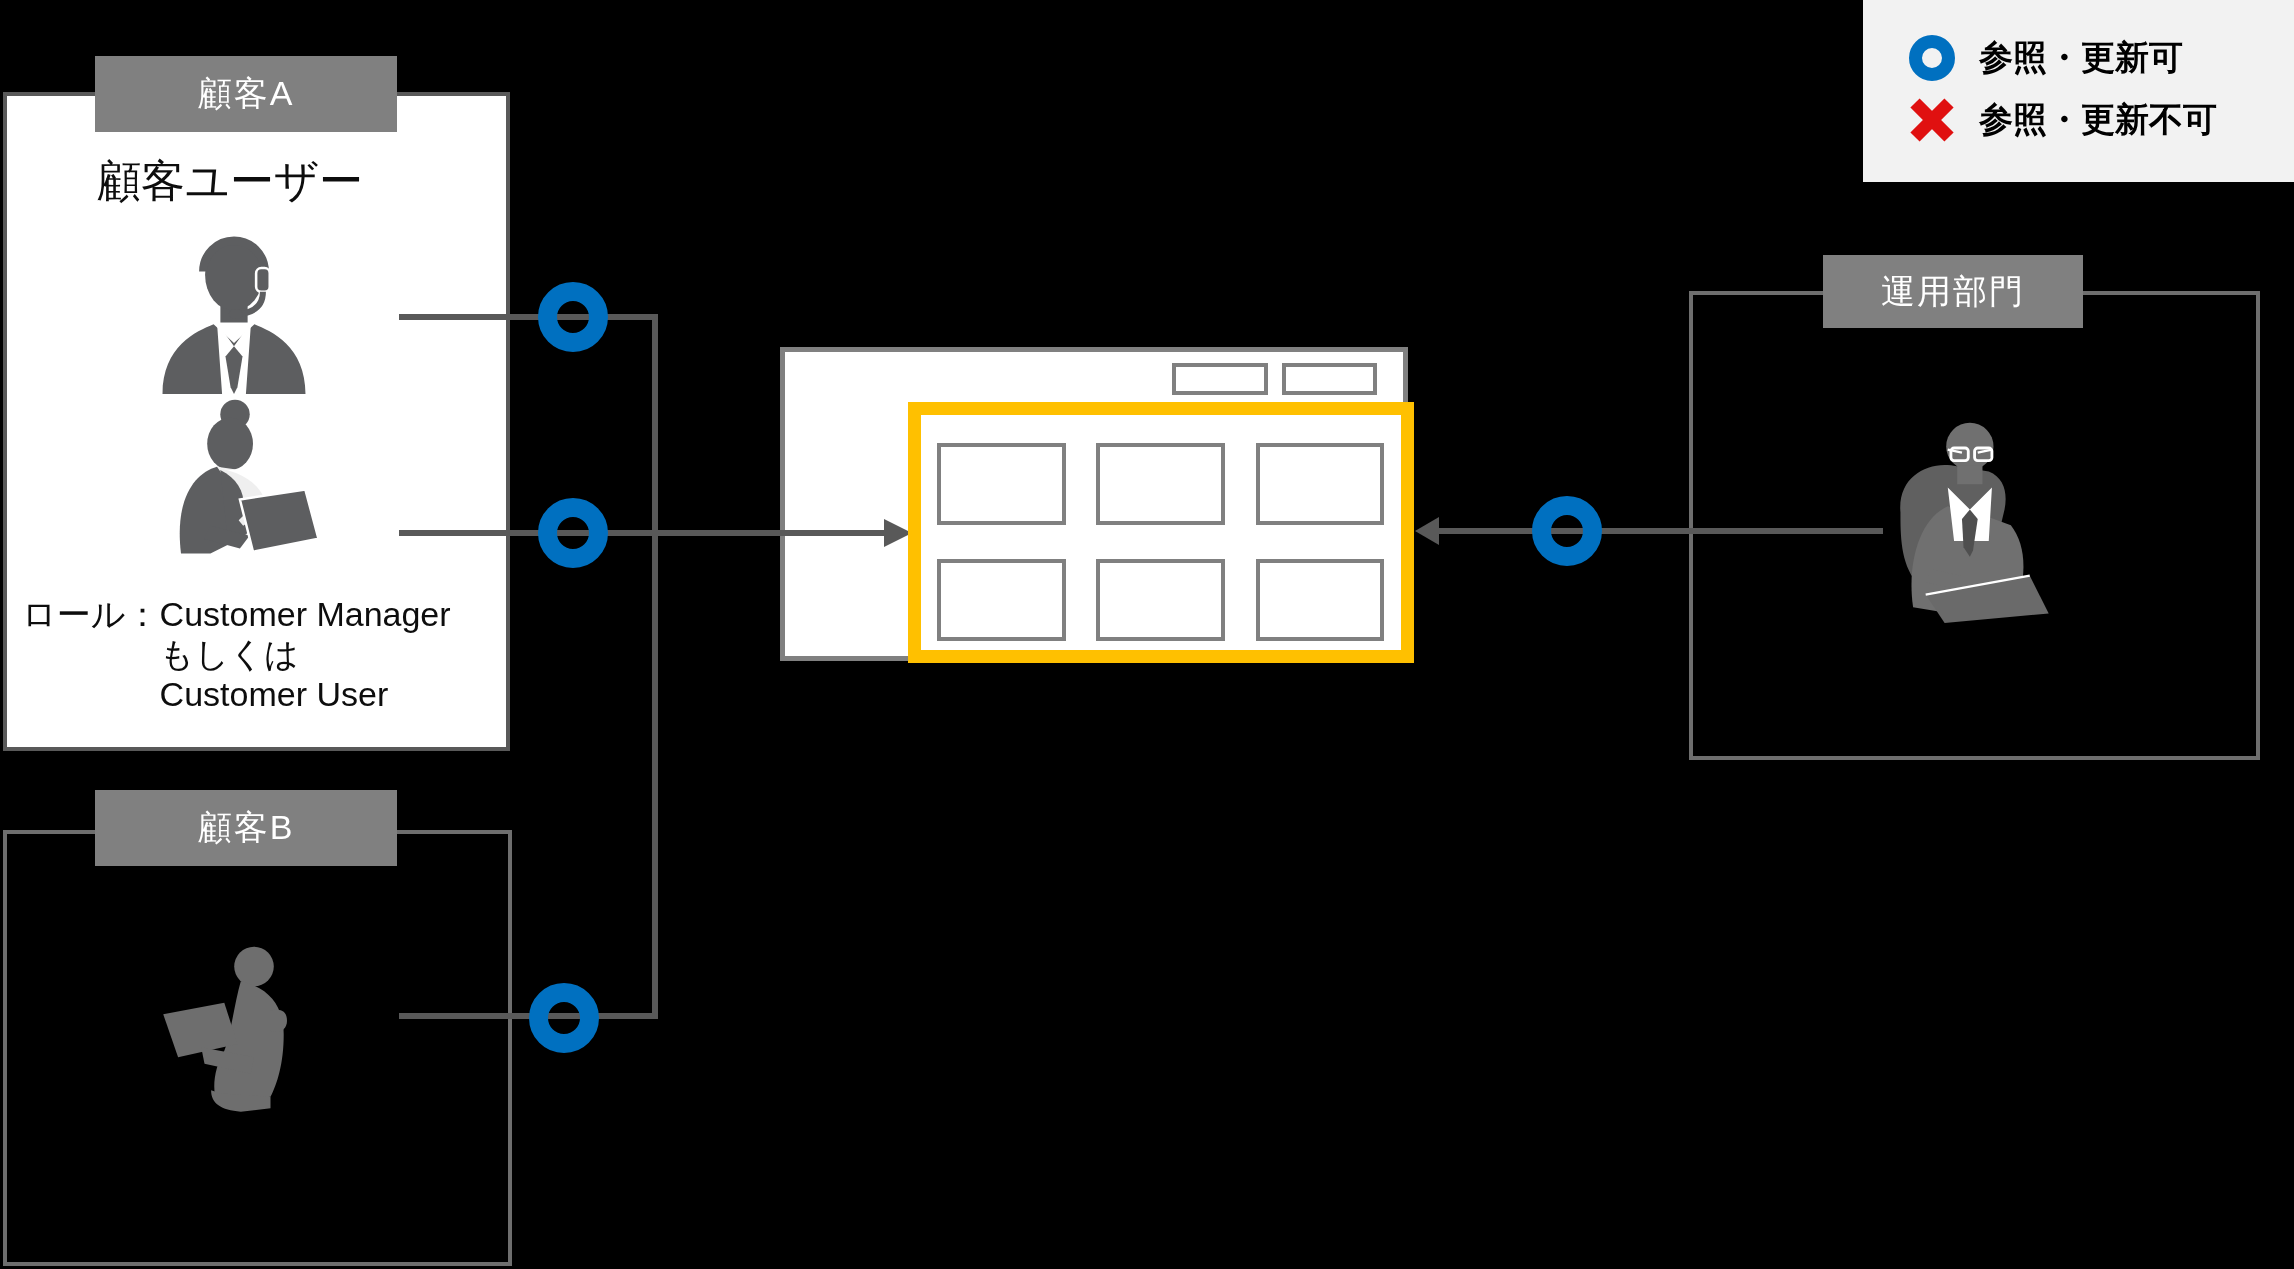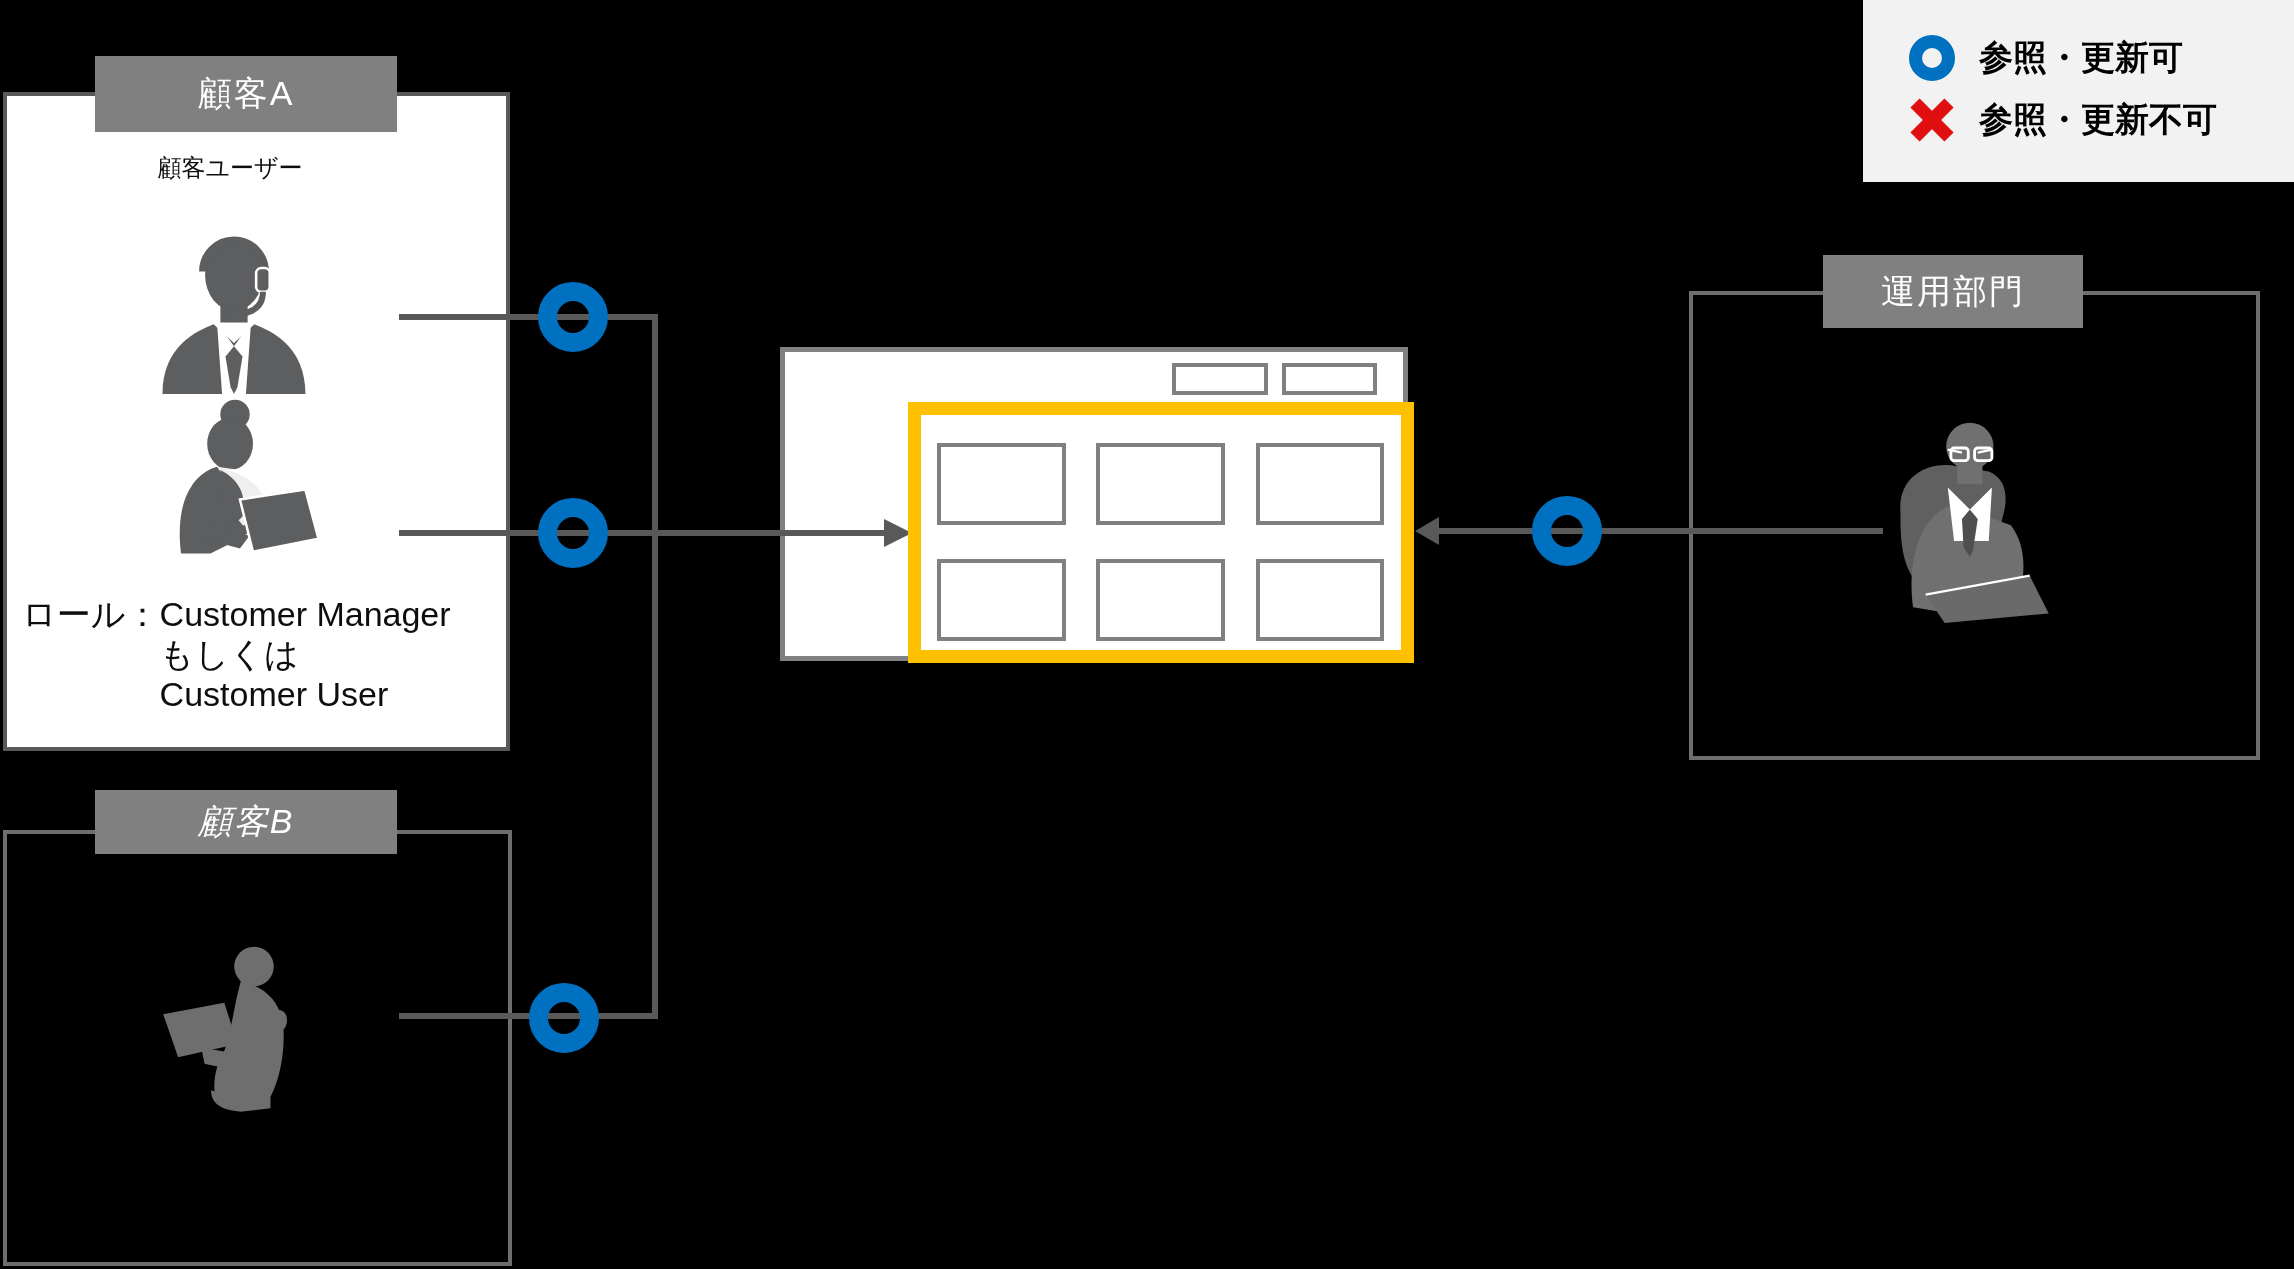--- a/index.html
+++ b/index.html
@@ -19,24 +19,24 @@
   .donut-small{width:46px;height:46px;border:13px solid #0070C0;border-radius:50%;box-sizing:border-box;}
 
   
   .groupbox{border:4px solid #595959;}
   .boxA{left:3px;top:92px;width:507px;height:659px;background:#fff;}
   .boxB{left:3px;top:830px;width:509px;height:436px;background:transparent;border-color:#6e6e6e;}
   .boxOps{left:1689px;top:291px;width:571px;height:469px;background:transparent;border-color:#6e6e6e;}
   .header-bar{background:#808080;color:#ffffff;display:flex;align-items:center;justify-content:center;
               font-size:34px;letter-spacing:2px;z-index:5;}
   .headerA{left:95px;top:56px;width:302px;height:76px;}
-  .headerB{left:95px;top:790px;width:302px;height:64px;font-style:italic;}
+  .headerB{left:95px;top:790px;width:302px;height:76px;}
   .headerOps{left:1823px;top:255px;width:260px;height:73px;}
 
-  .cust-user-label{left:40px;top:152px;width:380px;text-align:center;font-size:24px;color:#0d0d0d;}
+  .cust-user-label{left:40px;top:152px;width:380px;text-align:center;font-size:44px;color:#0d0d0d;}
   .role-block{left:22px;top:594px;display:flex;font-size:34px;color:#0d0d0d;line-height:40px;}
   .role-lines{display:flex;flex-direction:column;}
 
   
   .window{left:780px;top:347px;width:628px;height:314px;background:#fff;border:5px solid #808080;}
   .win-btn{background:#fff;border:4px solid #808080;}
   .btn1{left:1172px;top:363px;width:96px;height:32px;}
   .btn2{left:1282px;top:363px;width:95px;height:32px;}
   .dash-panel{left:908px;top:402px;width:506px;height:261px;background:#fff;border:13px solid #FFC000;z-index:4;}
   .tile{background:#fff;border:4px solid #808080;z-index:6;}

